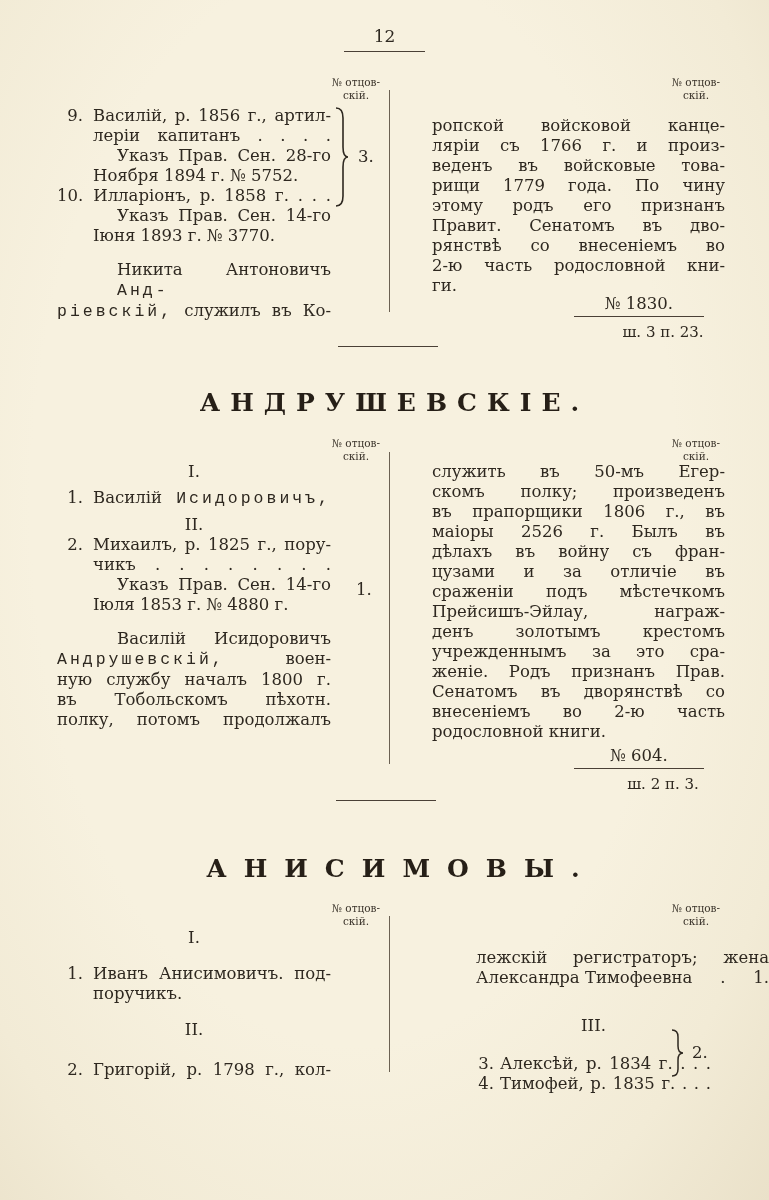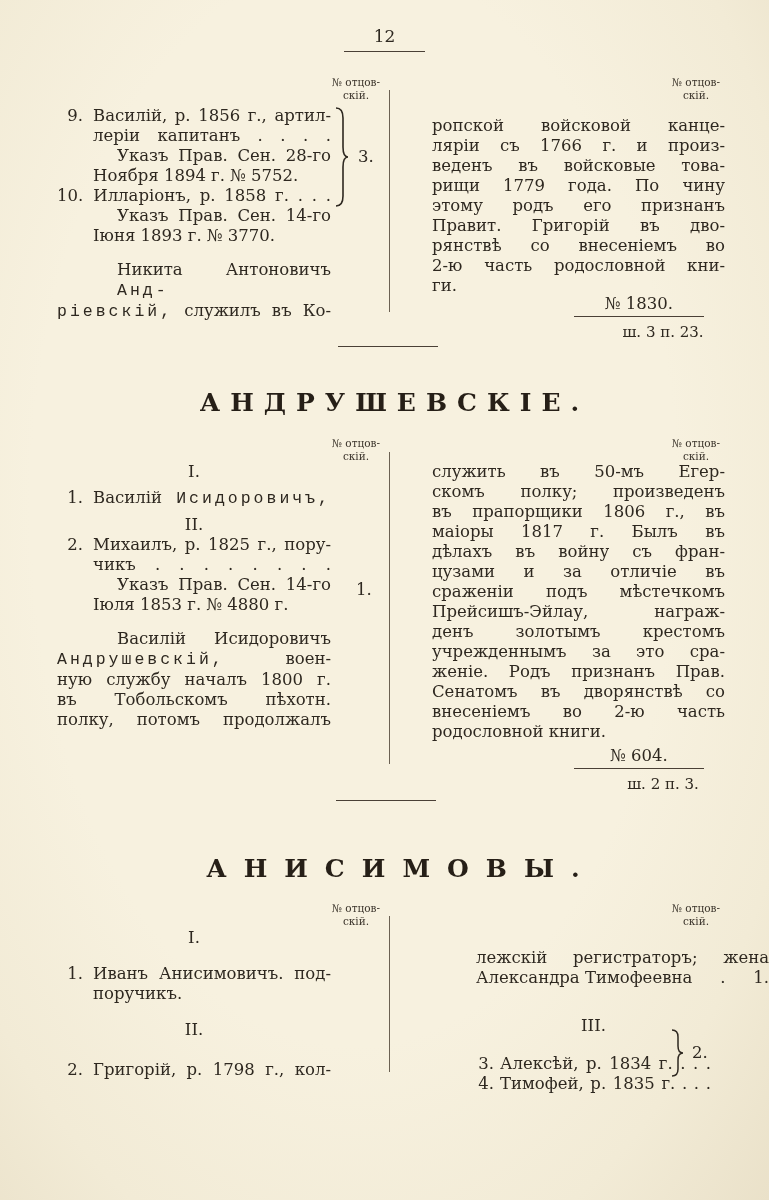--- a/index.html
+++ b/index.html
@@ -82,21 +82,21 @@
     <path d="M2 1 Q9 1 9 11 L9 40 Q9 50 14 50 Q9 50 9 60 L9 89 Q9 99 2 99" fill="none" stroke="#2e2820" stroke-width="1.6"></path>
   </svg>
   <div class="bnum" style="left:358px; top:147px;">3.</div>
 
   <div class="rcol" style="top:116px;">
     <div class="ln j">ропской войсковой канце-</div>
     <div class="ln j">ляріи съ 1766 г. и произ-</div>
     <div class="ln j">веденъ въ войсковые това-</div>
     <div class="ln j">рищи 1779 года. По чину</div>
     <div class="ln j">этому родъ его признанъ</div>
-    <div class="ln j">Правит. Григорій въ дво-</div>
+    <div class="ln j">Правит. Сенатомъ въ дво-</div>
     <div class="ln j">рянствѣ со внесеніемъ во</div>
     <div class="ln j">2-ю часть родословной кни-</div>
     <div class="ln">ги.</div>
   </div>
   <div class="refnum" style="top:294px;">№ 1830.</div>
   <div class="refcode" style="top:322px;">ш. 3 п. 23.</div>
 
   <div class="hrule" style="left:338px; top:346px; width:100px;"></div>
 
   <div class="heading h1sp" style="top:388px;">АНДРУШЕВСКІЕ.</div>
@@ -139,21 +139,21 @@
     <div class="ln j">ную службу началъ 1800 г.</div>
     <div class="ln j">въ Тобольскомъ пѣхотн.</div>
     <div class="ln j">полку, потомъ продолжалъ</div>
   </div>
   <div class="bnum" style="left:356px; top:580px;">1.</div>
 
   <div class="rcol" style="top:462px;">
     <div class="ln j">служить въ 50-мъ Егер-</div>
     <div class="ln j">скомъ полку; произведенъ</div>
     <div class="ln j">въ прапорщики 1806 г., въ</div>
-    <div class="ln j">маіоры 1817 г. Былъ въ</div>
+    <div class="ln j">маіоры 2526 г. Былъ въ</div>
     <div class="ln j">дѣлахъ въ войну съ фран-</div>
     <div class="ln j">цузами и за отличіе въ</div>
     <div class="ln j">сраженіи подъ мѣстечкомъ</div>
     <div class="ln j">Прейсишъ-Эйлау, награж-</div>
     <div class="ln j">денъ золотымъ крестомъ</div>
     <div class="ln j">учрежденнымъ за это сра-</div>
     <div class="ln j">женіе. Родъ признанъ Прав.</div>
     <div class="ln j">Сенатомъ въ дворянствѣ со</div>
     <div class="ln j">внесеніемъ во 2-ю часть</div>
     <div class="ln">родословной книги.</div>

